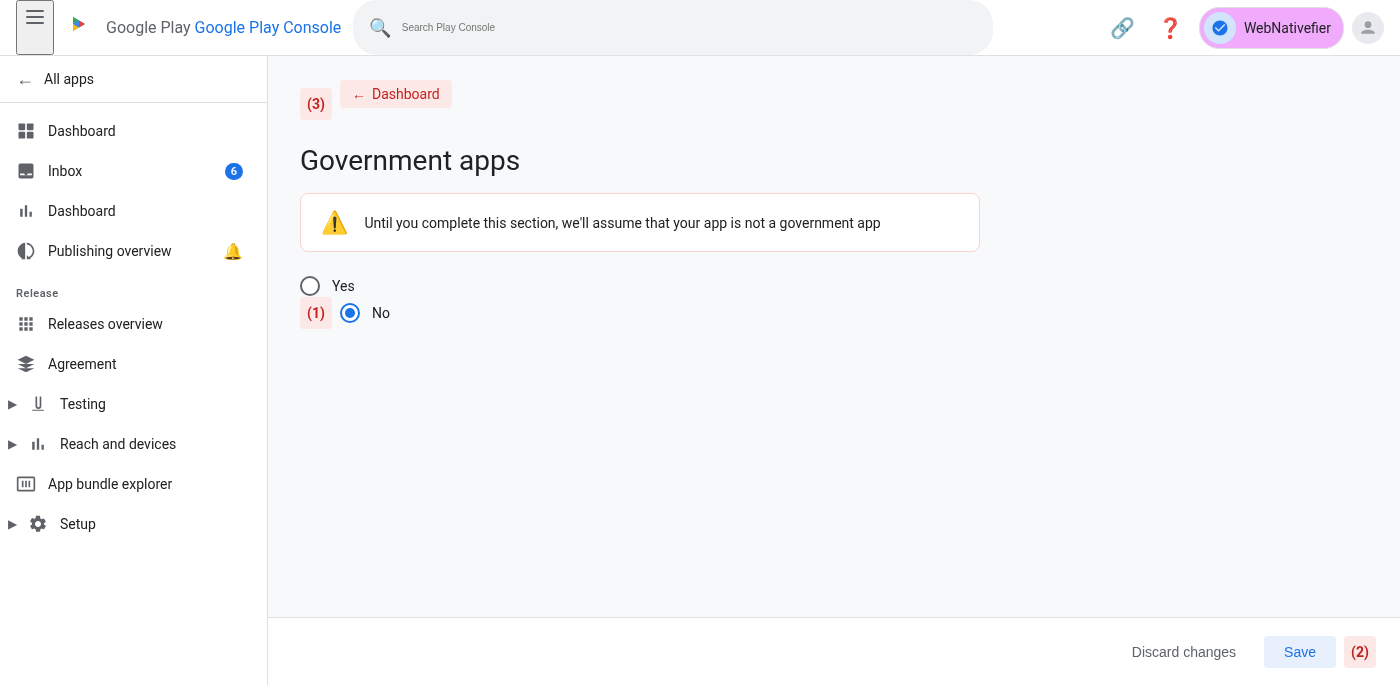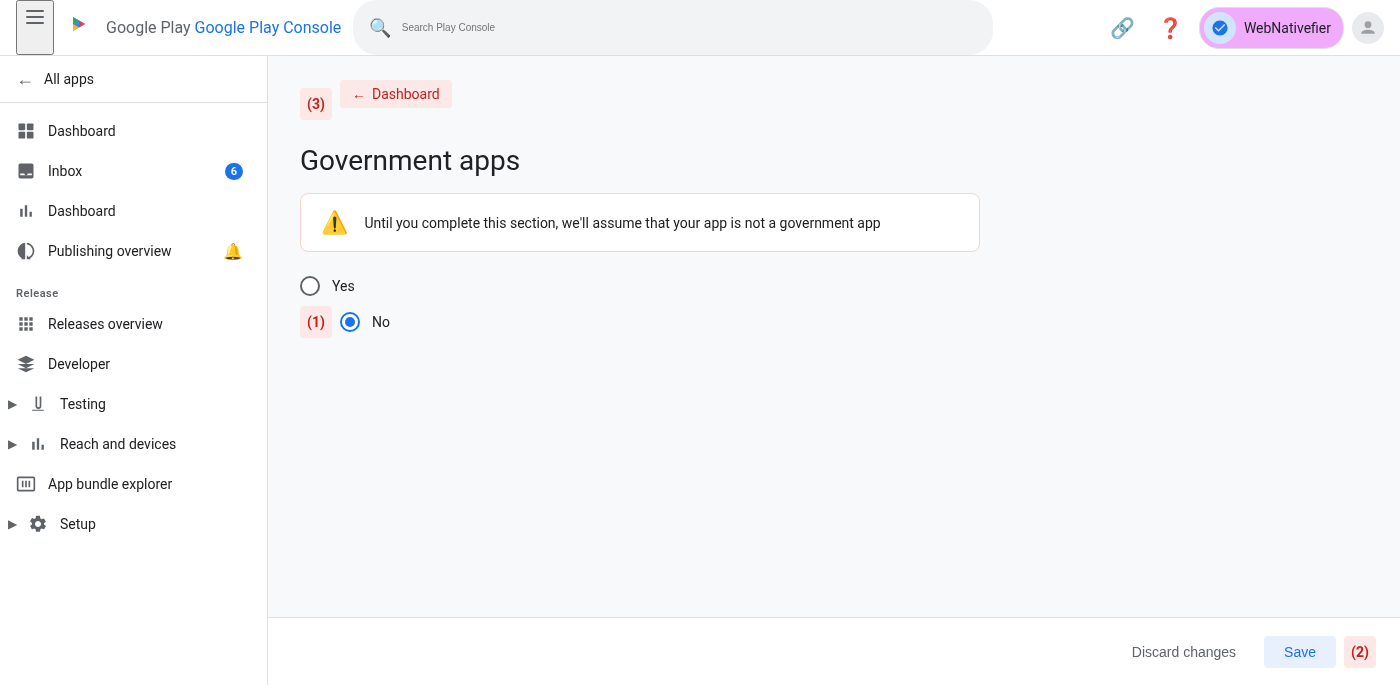--- a/index.html
+++ b/index.html
@@ -80,21 +80,21 @@
       border: 1px solid #fad2cf; border-radius: 8px; padding: 16px 20px;
       margin-bottom: 24px; max-width: 680px;
     }
     .warning-icon { font-size: 22px; flex-shrink: 0; }
     .warning-text { font-size: 14px; color: #202124; }
 
     
     .question-text { font-size: 14px; color: #202124; margin-bottom: 20px; line-height: 1.5; }
 
     
-    .radio-group { display: flex; flex-direction: column; gap: 10px; }
+    .radio-group { display: flex; flex-direction: column; gap: 1px; }
     .radio-item { display: flex; align-items: center; gap: 12px; cursor: pointer; }
     .radio-circle {
       width: 20px; height: 20px; border-radius: 50%; border: 2px solid #5f6368;
       display: flex; align-items: center; justify-content: center; flex-shrink: 0;
       background: #fff;
     }
     .radio-circle.selected { border-color: #1a73e8; }
     .radio-circle.selected::after {
       content: ''; width: 10px; height: 10px; border-radius: 50%; background: #1a73e8;
     }
@@ -235,21 +235,21 @@
         </span>
         <span>Releases overview</span>
       </div>
 
       <div class="sidebar-item">
         <span class="item-icon">
           <svg width="20" height="20" viewBox="0 0 24 24" fill="#5f6368">
               <path d="M12 2L2 7l10 5 10-5-10-5zM2 17l10 5 10-5M2 12l10 5 10-5"></path>
             </svg>
         </span>
-        <span>Developer</span>
+        <span>Agreement</span>
       </div>
 
       <div class="sidebar-item sidebar-item-with-expand">
         <span style="position:absolute;left:8px;font-size:12px;color:#5f6368;">▶</span>
         <span class="item-icon">
           <svg width="20" height="20" viewBox="0 0 24 24" fill="#5f6368">
               <path d="M9 3v11.5a3.5 3.5 0 007 0V3h-2v11.5a1.5 1.5 0 01-3 0V3H9zm-4 17h14v-1H5v1z"></path>
             </svg>
         </span>
         <span>Testing</span>

